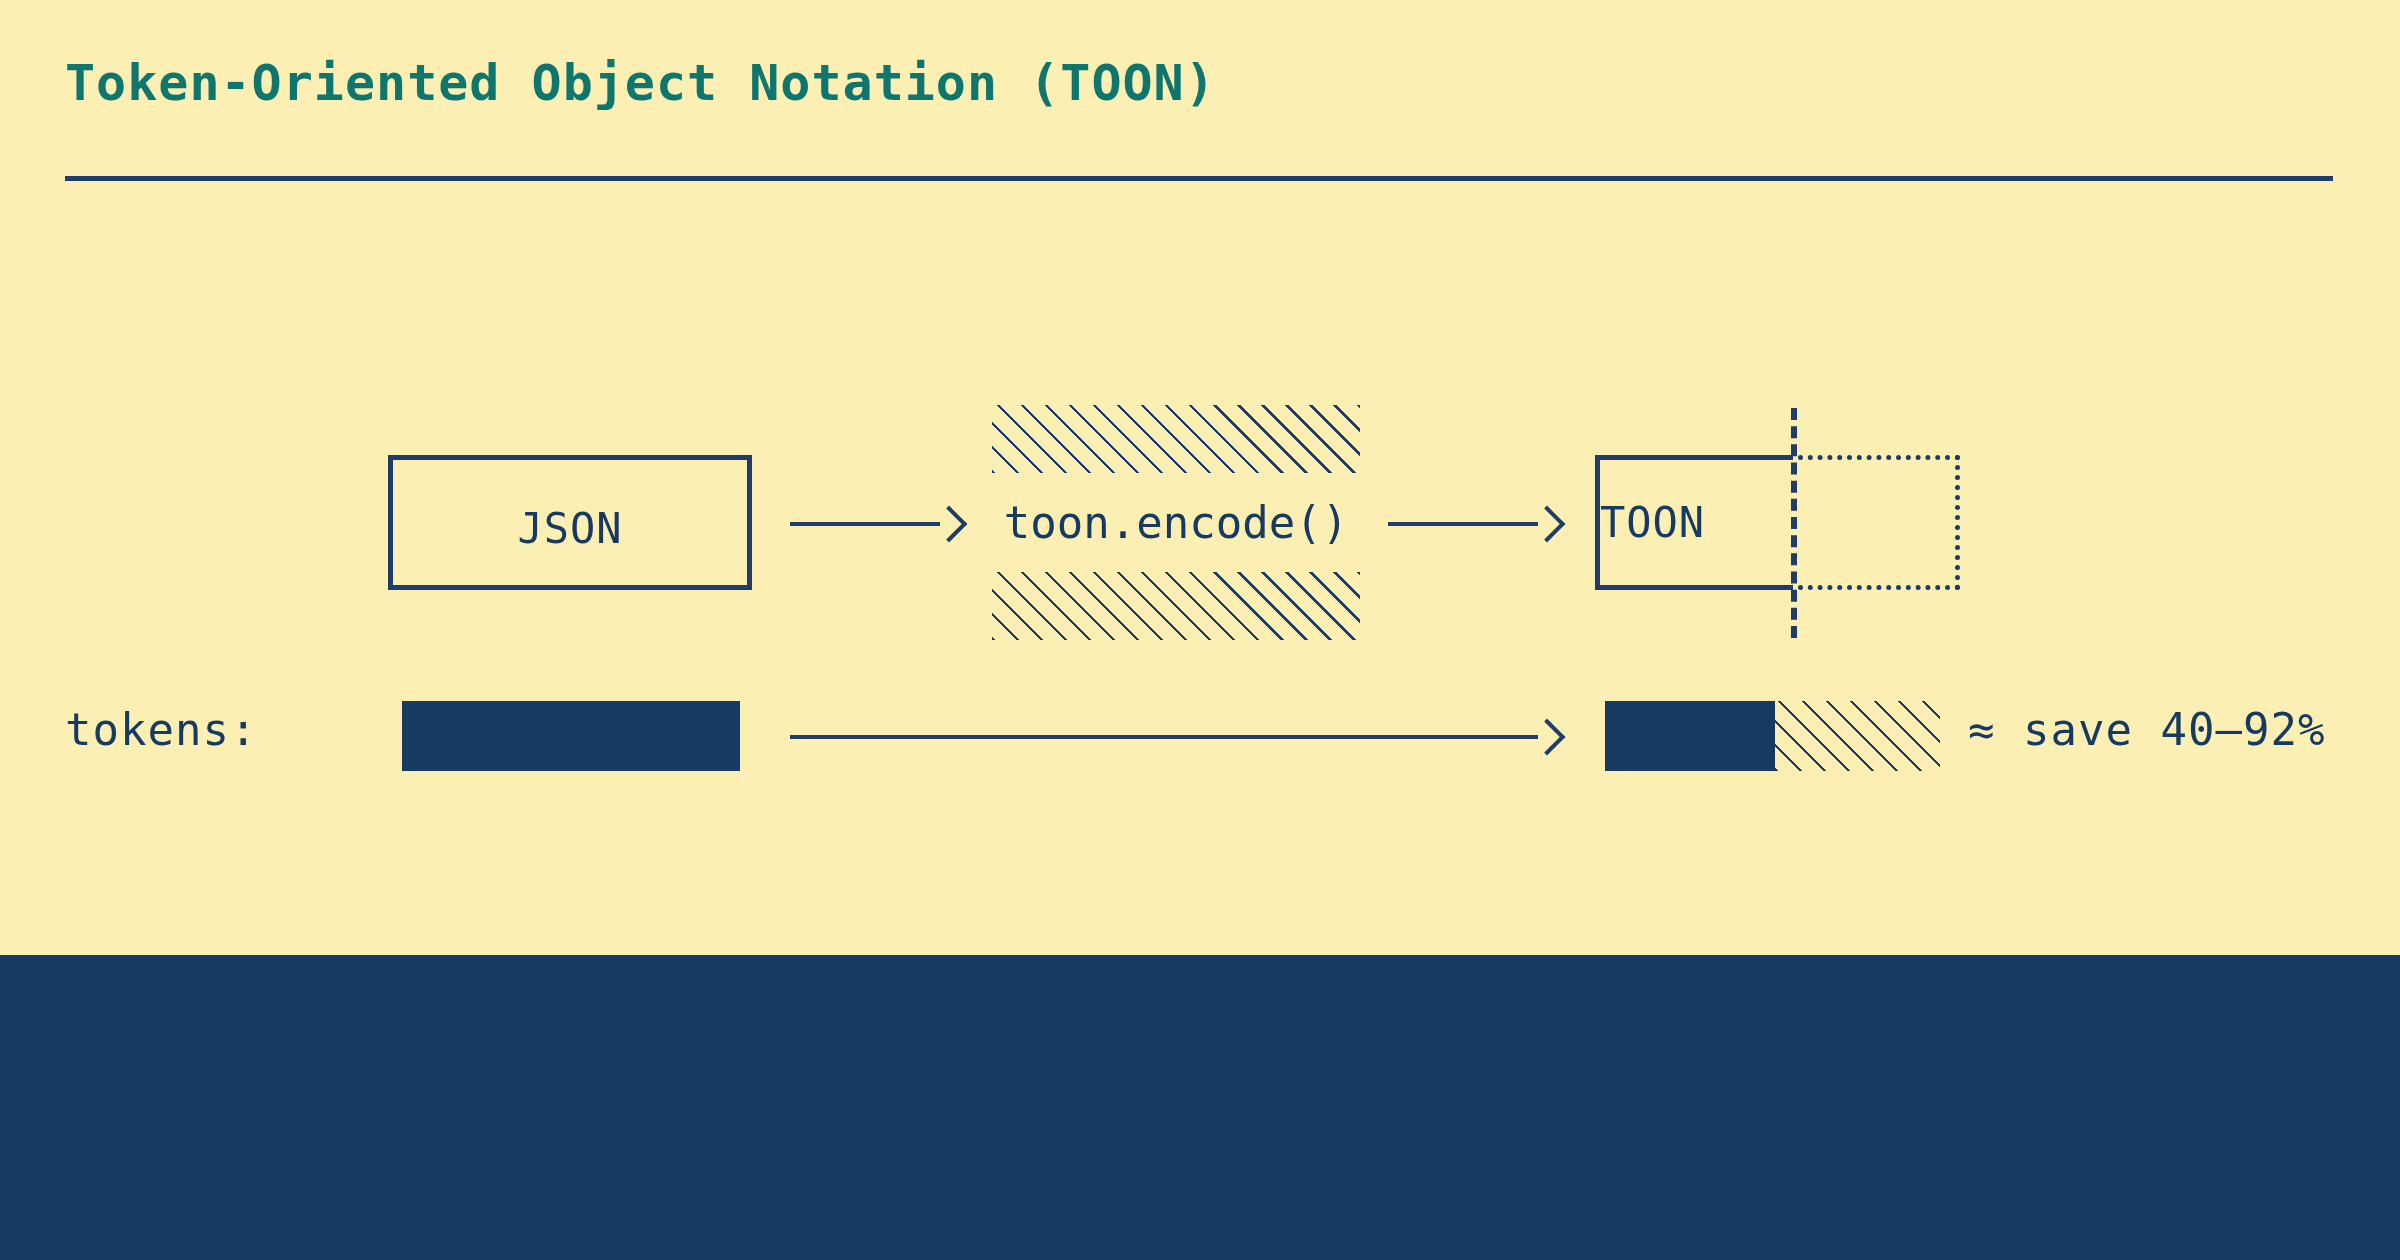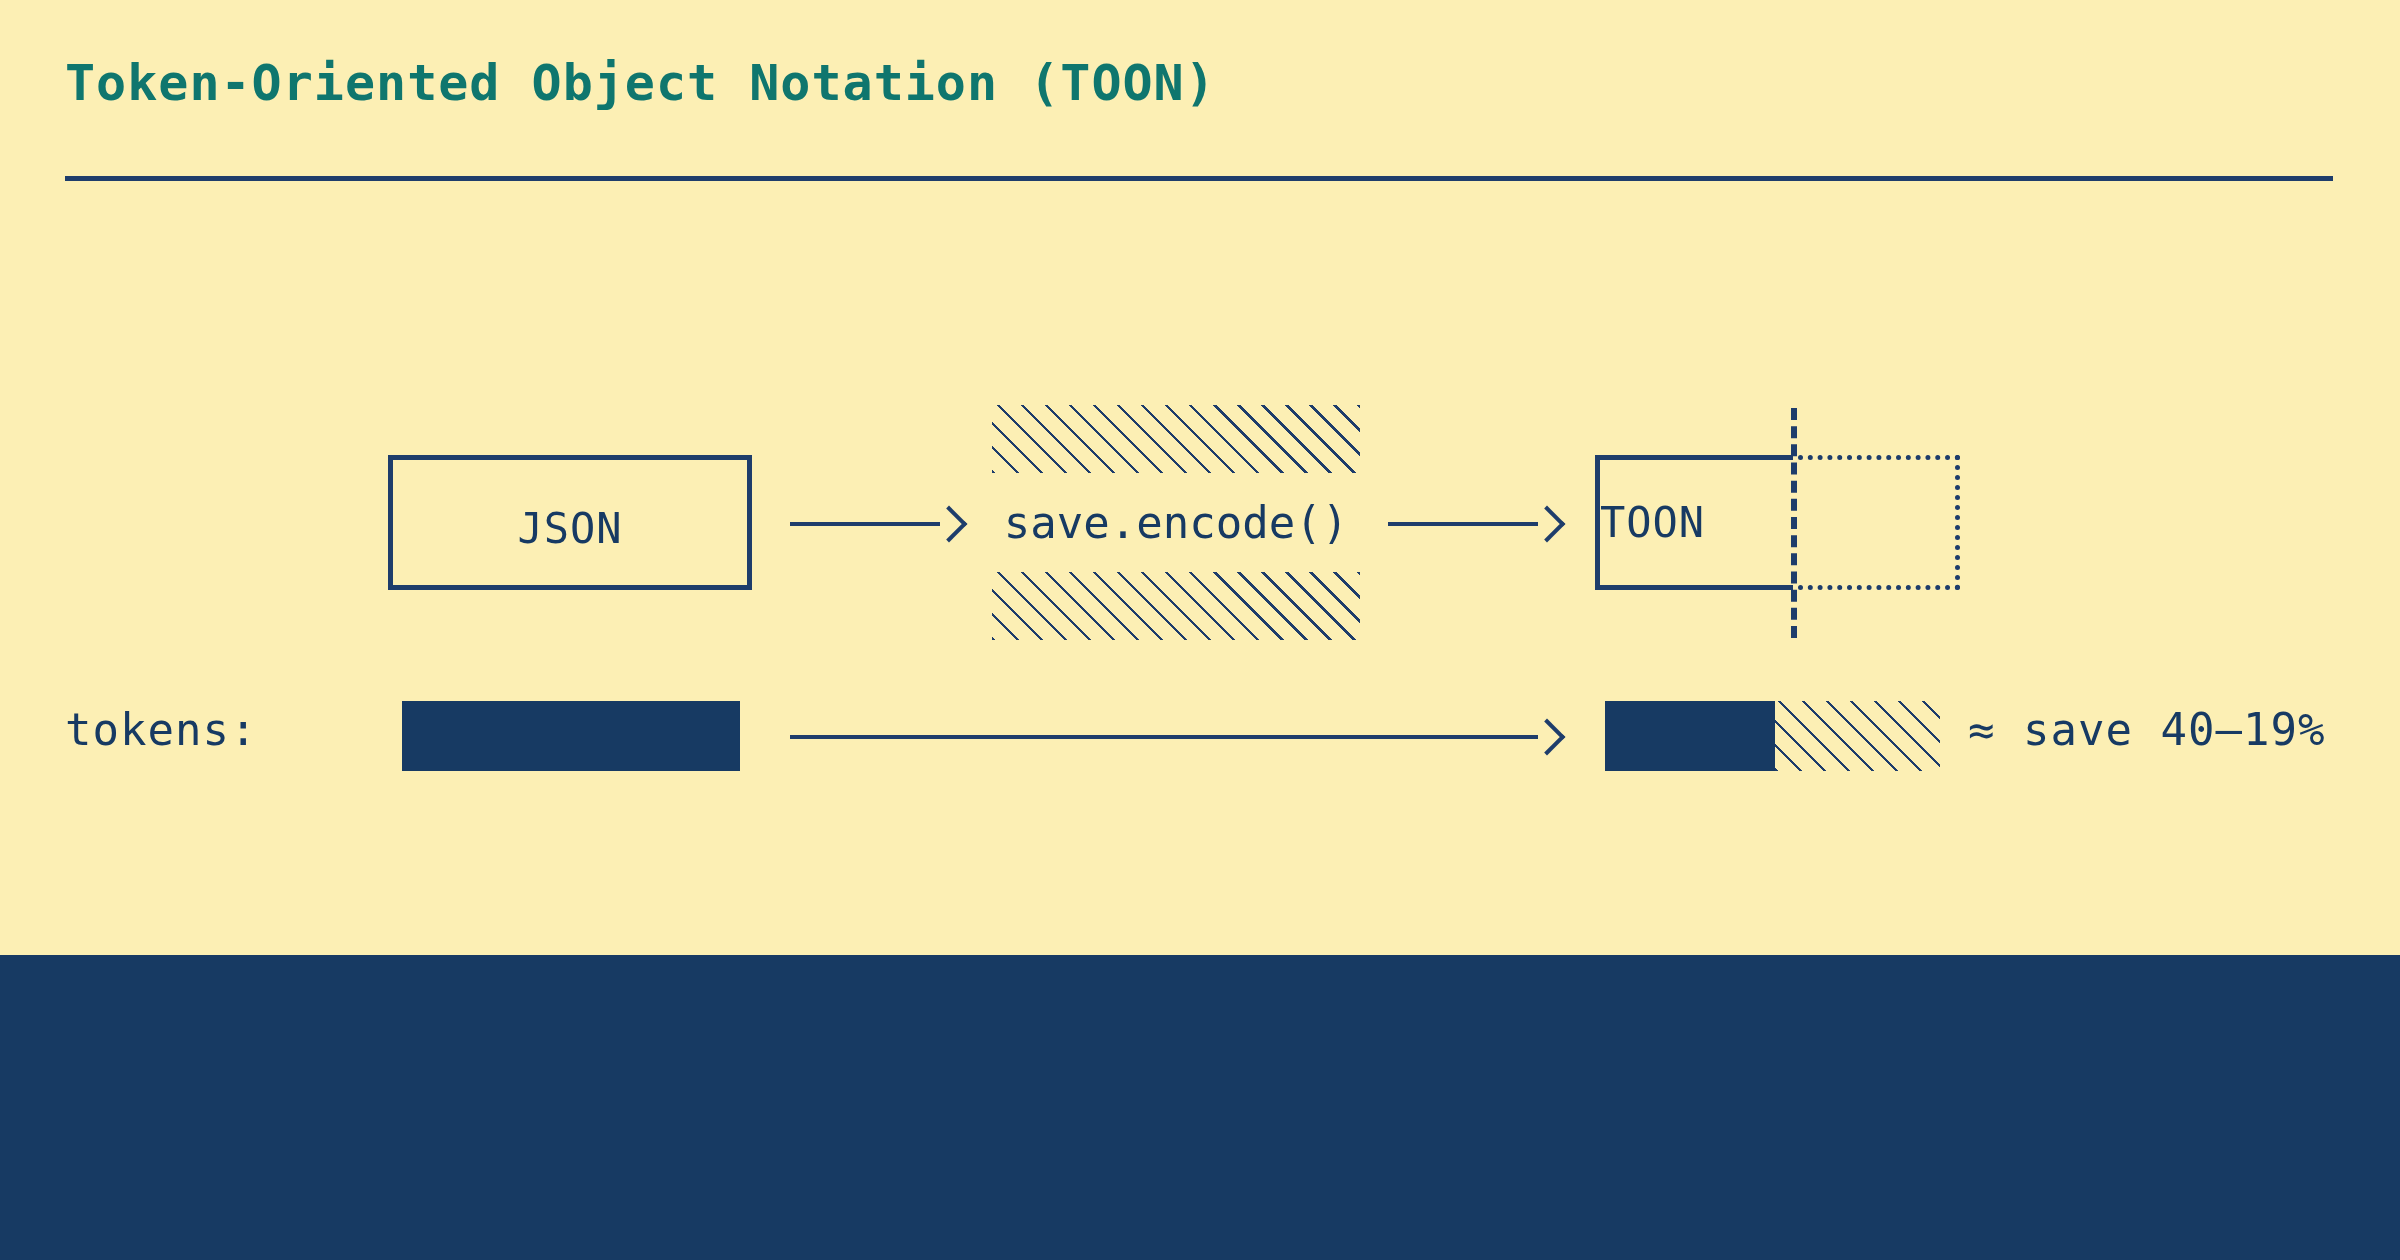--- a/index.html
+++ b/index.html
@@ -124,21 +124,21 @@
   </div>
 
   <div class="arrow" id="arrow-1">
     <div class="shaft"></div>
     <div class="head"></div>
   </div>
 
   <div class="encode-wrap">
     <div class="band top hatch"></div>
     <div class="encode-label">
-      <span>save.</span>
+      <span>toon.</span>
         <span class="ital">encode()</span>
     </div>
     <div class="band bot hatch"></div>
   </div>
 
   <div class="arrow" id="arrow-2">
     <div class="shaft"></div>
     <div class="head"></div>
   </div>
 
@@ -151,21 +151,21 @@
   </div>
 
   <div class="tokens-label">tokens:</div>
   <div class="bar solid" id="bar-json"></div>
   <div class="arrow" id="arrow-tokens">
     <div class="shaft"></div>
     <div class="head"></div>
   </div>
   <div class="bar solid" id="bar-toon-solid"></div>
   <div class="bar hatch" id="bar-toon-hatch"></div>
-  <div class="savings">≈ save 40–19%</div>
+  <div class="savings">≈ save 40–92%</div>
 
   <div class="sample-panel">
     
 
     
 
     
   </div>
 
 </div>

